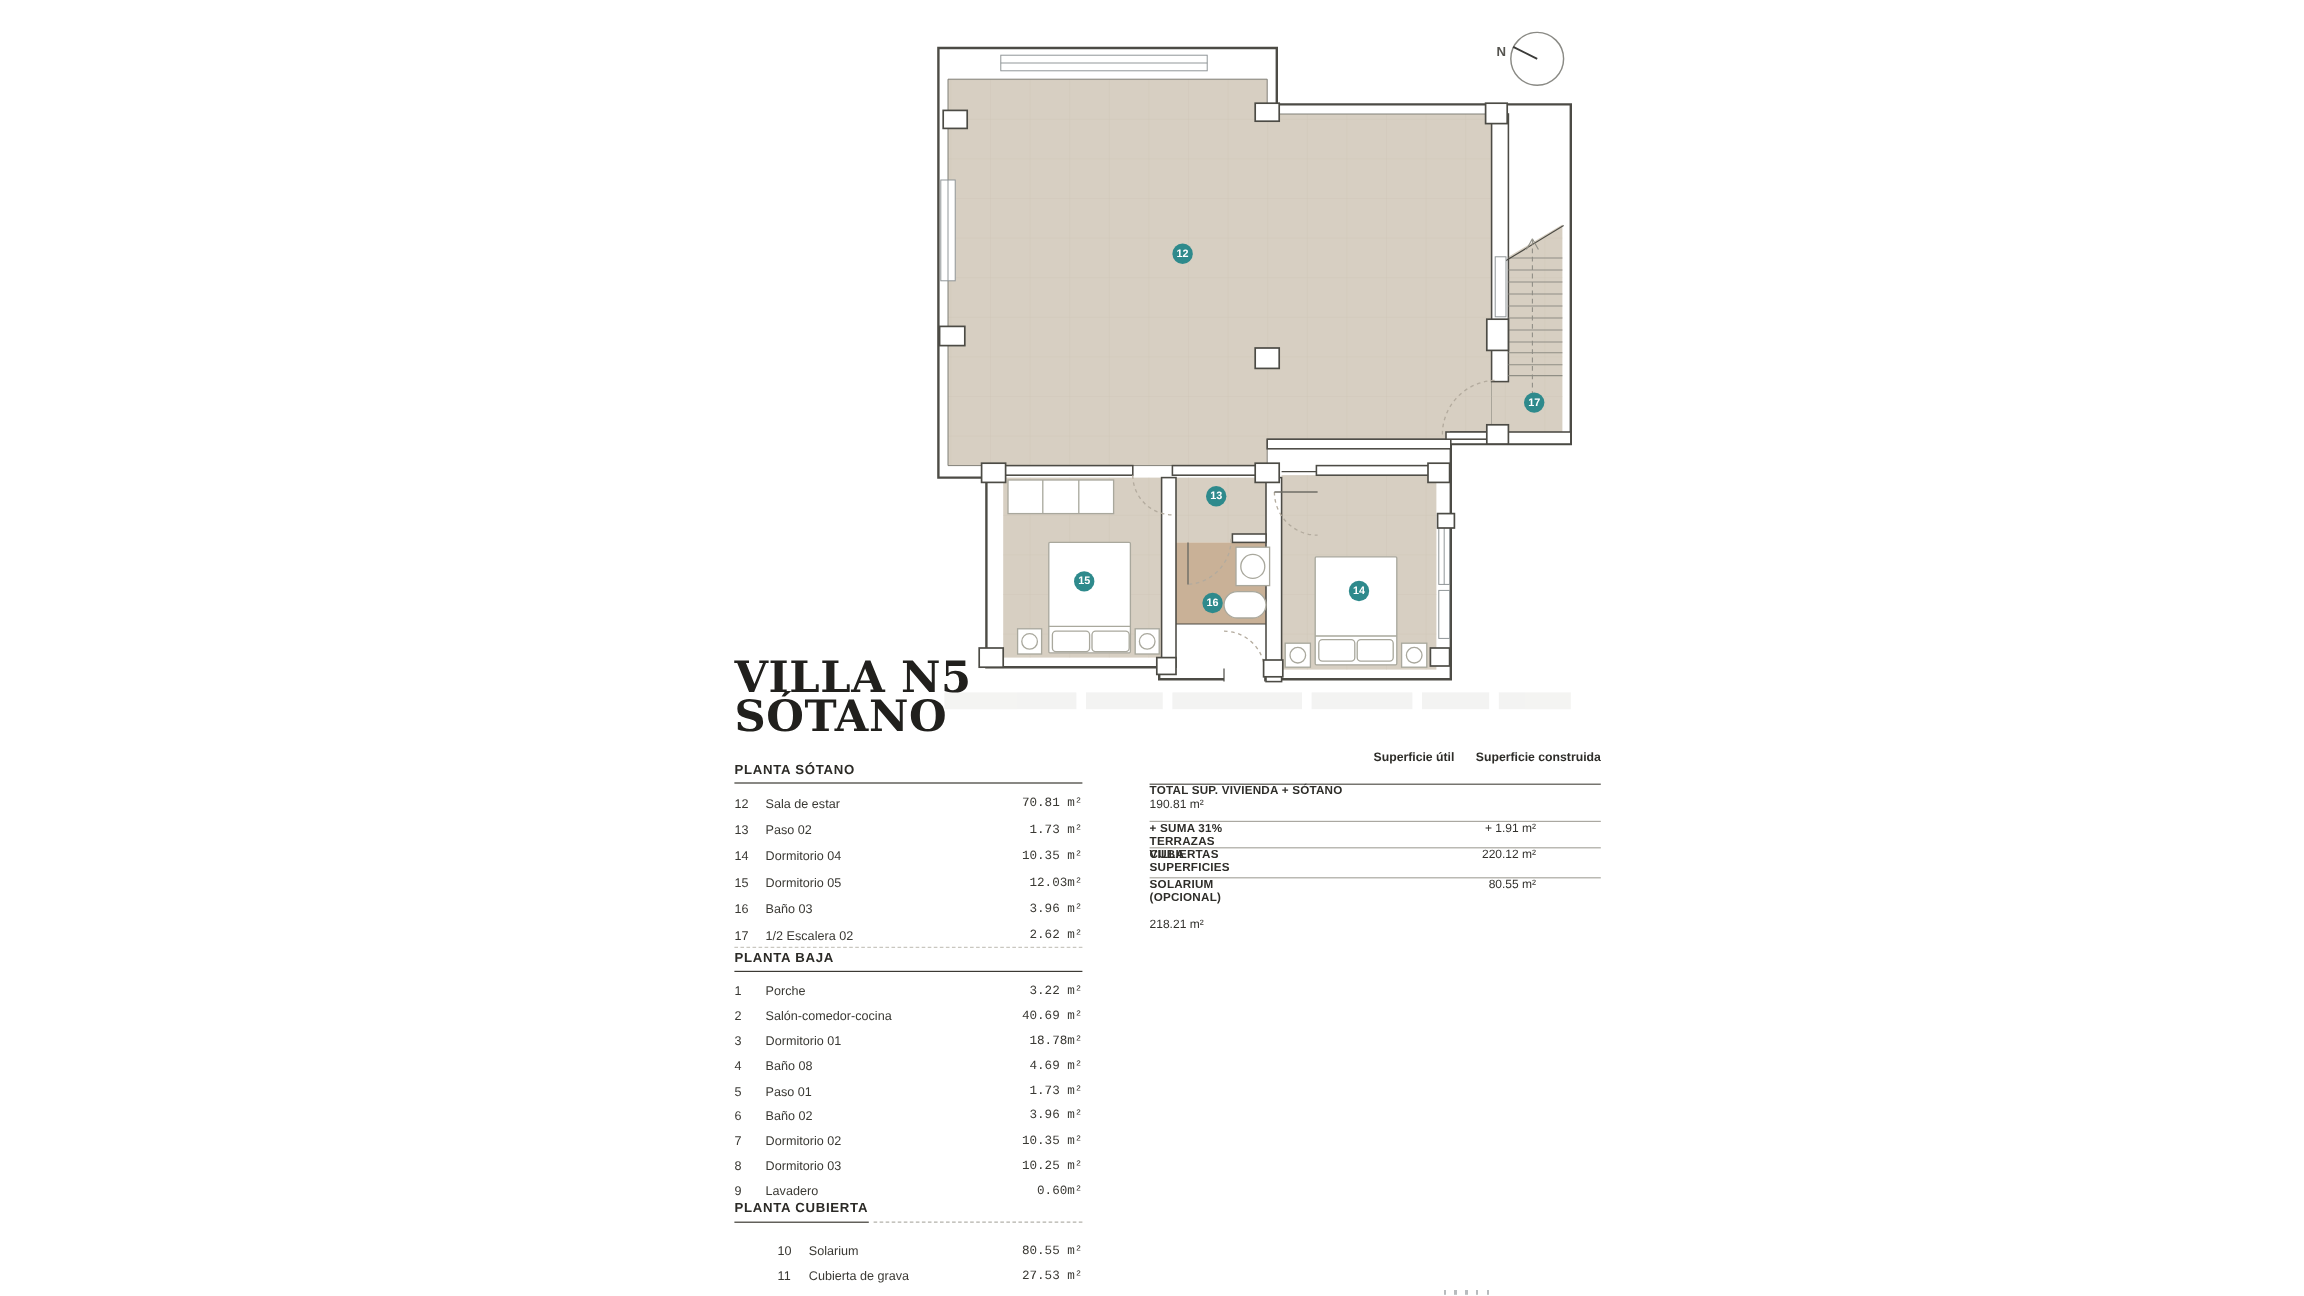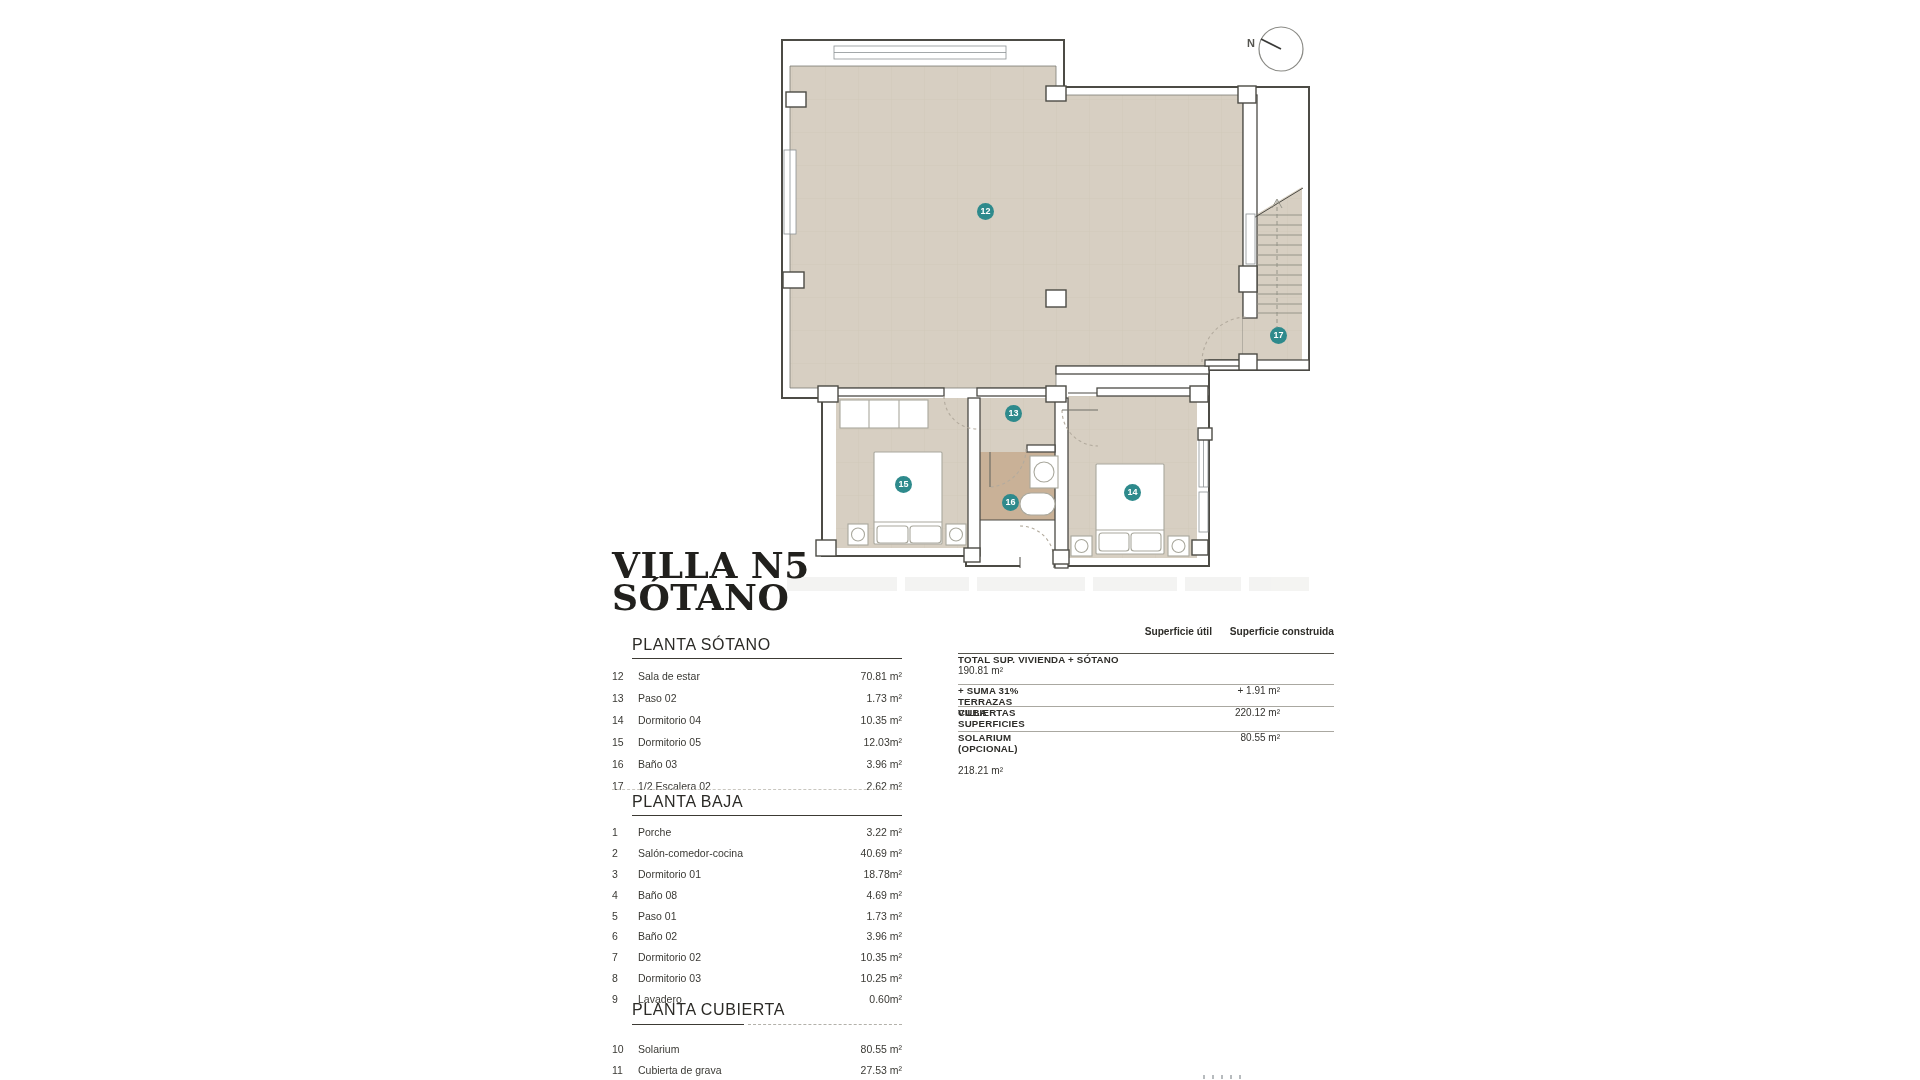--- a/index.html
+++ b/index.html
@@ -12,35 +12,35 @@
          background:#2e8a8c;color:#fff;font-size:9px;font-weight:bold;
          text-align:center;line-height:17px;letter-spacing:0;}
 
   
   .title{position:absolute;left:612px;top:549px;
          font-family:"DejaVu Serif", serif;font-weight:600;color:#21201d;
          font-size:36px;line-height:32px;letter-spacing:0.5px;}
 
   
   .sec{position:absolute;left:612px;width:290px;}
-  .sec-head{font-size:16px;font-weight:normal;letter-spacing:0.6px;color:#2b2a26;
-            padding-bottom:4px;border-bottom:1.7px solid #3c3a34;margin-left:20px;}
+  .sec-head{font-size:11px;font-weight:bold;letter-spacing:0.6px;color:#2b2a26;
+            padding-bottom:4px;border-bottom:1.7px solid #3c3a34;}
   .sec.dashed-top{border-top:1px dashed #c9c7c0;padding-top:3px;}
   .sec3 .sec-head{border-bottom:none;position:relative;padding-bottom:6px;}
   .sec3 .sec-head .ul-solid{position:absolute;left:0;bottom:0;width:112px;border-top:1.7px solid #3c3a34;}
   .sec3 .sec-head .ul-dash{position:absolute;left:116px;right:0;bottom:0;border-top:1.3px dashed #b3b1aa;}
   .trows{margin-top:6px;}
   .trow{display:flex;align-items:center;font-size:10.5px;color:#3a3934;}
   .sec1 .trow{height:22px;}
   .sec2 .trow{height:20.8px;}
-  .sec3 .trow{height:21px;}
+  .sec3 .trow{height:21px;margin-left:36px;}
   .sec3 .trows{margin-top:13px;}
   .tnum{width:26px;flex:0 0 26px;}
   .tname{flex:1;}
-  .tval{text-align:right;white-space:nowrap;}
+  .tval{text-align:right;white-space:nowrap;font-family:Liberation Mono, monospace;}
 
   
   .summary{position:absolute;left:958px;top:626px;width:376px;font-size:10px;}
   .srow{display:flex;align-items:flex-start;}
   .srow .slabel{flex:1;font-weight:bold;font-size:9.7px;letter-spacing:0.2px;color:#2e2d29;}
   .srow .sc1{flex:0 0 100px;text-align:right;}
   .srow .sc2{flex:0 0 122px;text-align:right;}
   .shead{height:27px;border-bottom:1.6px solid #55534c;}
   .shead .sc1,.shead .sc2{font-weight:bold;font-size:10.2px;color:#2e2d29;}
   .r1{height:30px;border-bottom:1px solid #aaa8a1;flex-direction:column;}

